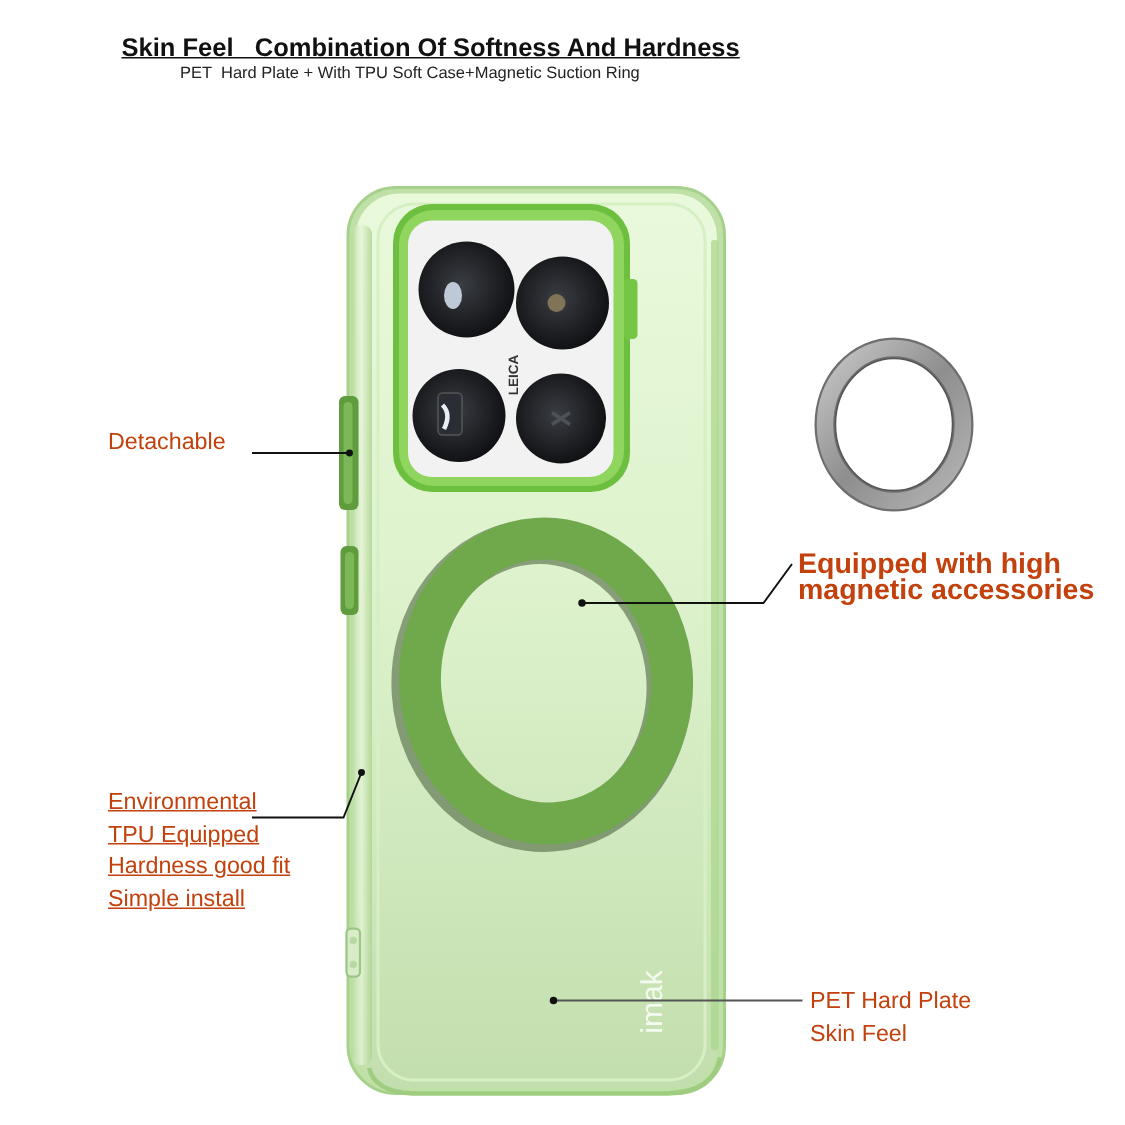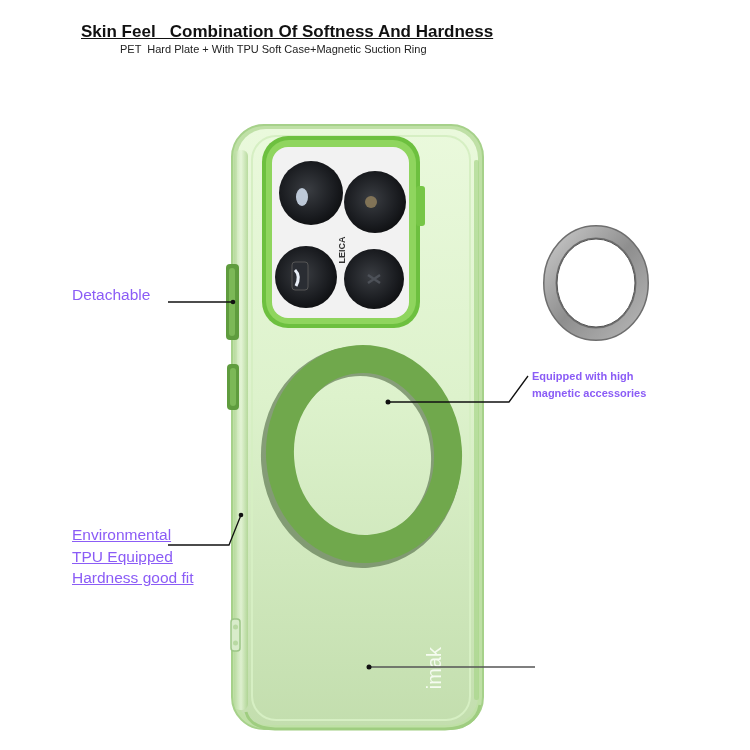--- a/index.html
+++ b/index.html
@@ -11,23 +11,23 @@
   }
   .title {
     position: absolute; left: 81px; top: 22px;
     font-size: 17px; font-weight: bold; letter-spacing: 0px; white-space: pre; text-decoration: underline;
   }
   .subtitle {
     position: absolute; left: 89px; top: 43px;
     font-size: 11px; color: #222; white-space: pre; margin-left: 31px;
   }
   .label {
-    position: absolute; font-size: 15.5px; line-height: 21.5px; color: #8b5cf6;
+    position: absolute; font-size: 15.5px; line-height: 21.5px; color: #c2410c;
   }
-  .label.bold { font-weight: bold; font-size: 11px; line-height: 17px; }
+  .label.bold { font-weight: bold; font-size: 19px; line-height: 17px; }
   .label div { white-space: nowrap; }
   svg.art { position: absolute; left: 0; top: 0; }
 </style>
 </head>
 <body>
 
 <div class="title">Skin Feel   Combination Of Softness And Hardness</div>
 <div class="subtitle">PET  Hard Plate + With TPU Soft Case+Magnetic Suction Ring</div>
 
 <svg class="art" width="750" height="750" viewBox="0 0 750 750">
@@ -132,21 +132,24 @@
 </svg>
 
 <div class="label" style="left:72px; top:284px;">
   <div>Detachable</div>
 </div>
 
 <div class="label" style="left:72px; top:524px;text-decoration:underline;">
   <div>Environmental</div>
   <div>TPU Equipped</div>
   <div>Hardness good fit</div>
+  <div>Simple install</div>
 </div>
 
 <div class="label bold" style="left:532px; top:368px;">
   <div>Equipped with high</div>
   <div>magnetic accessories</div>
 </div>
 
 <div class="label" style="left:540px; top:657px;">
+  <div>PET Hard Plate</div>
+  <div>Skin Feel</div>
 </div>
 
 </body></html>

